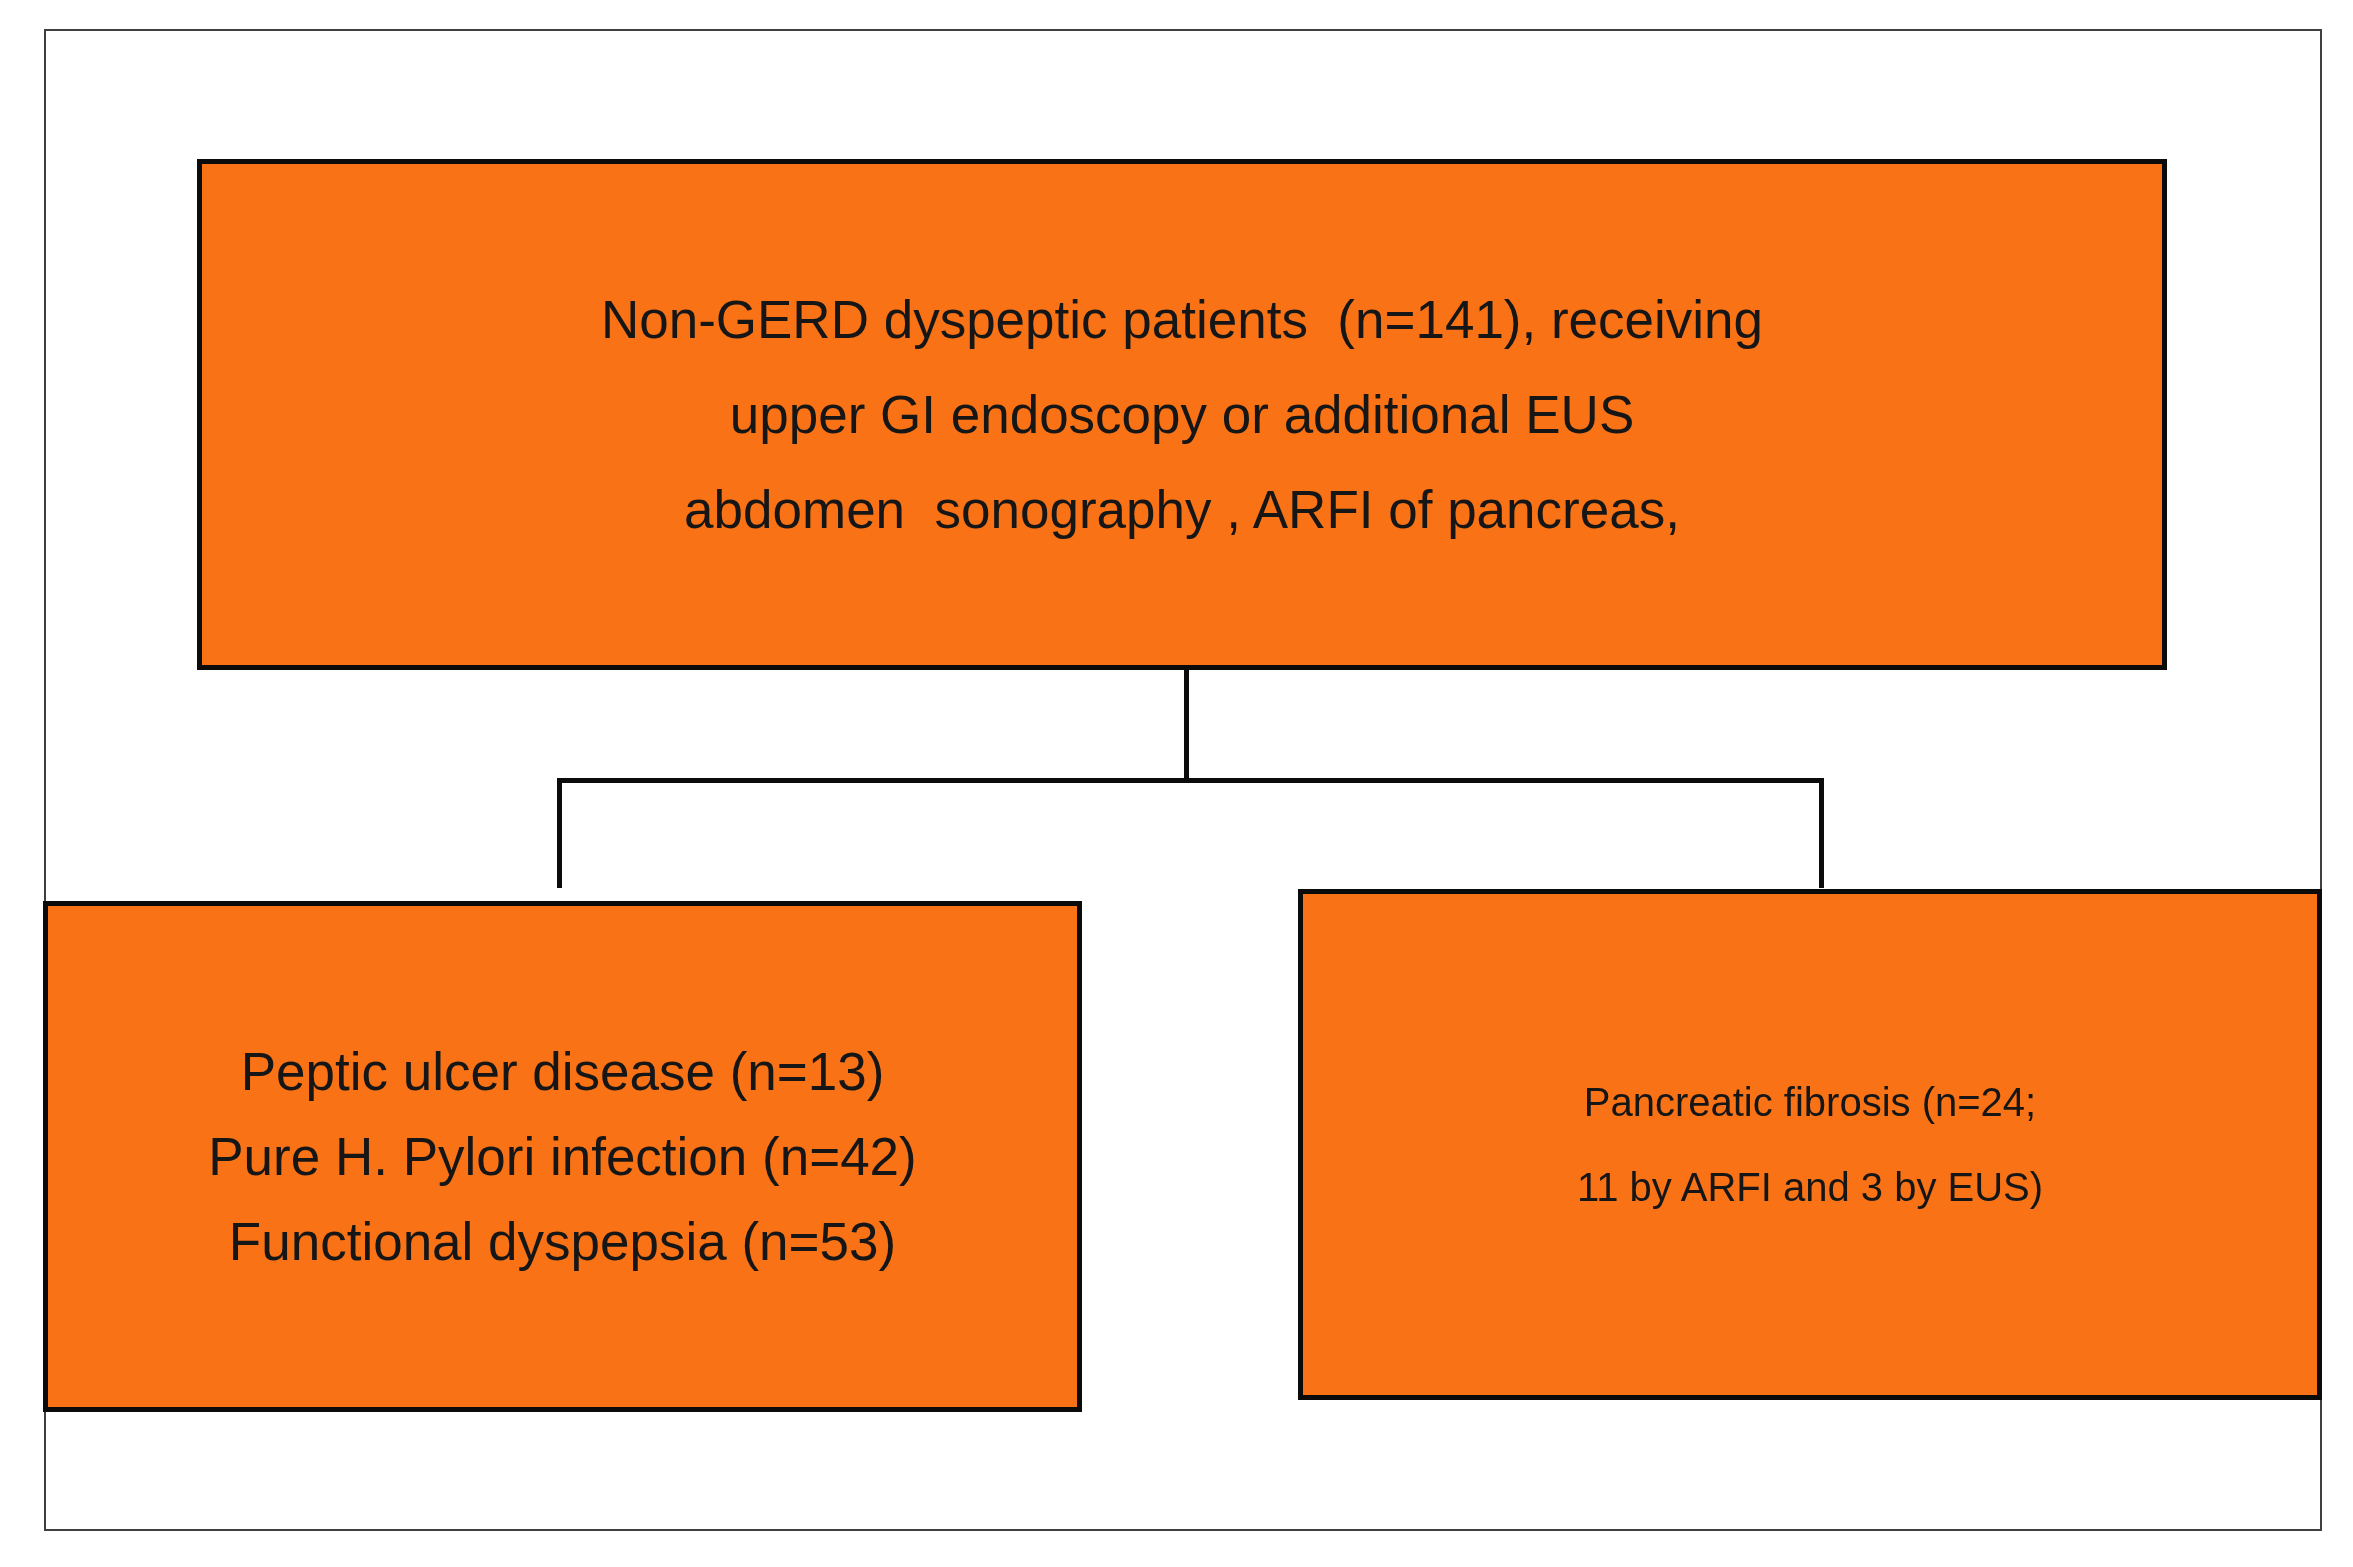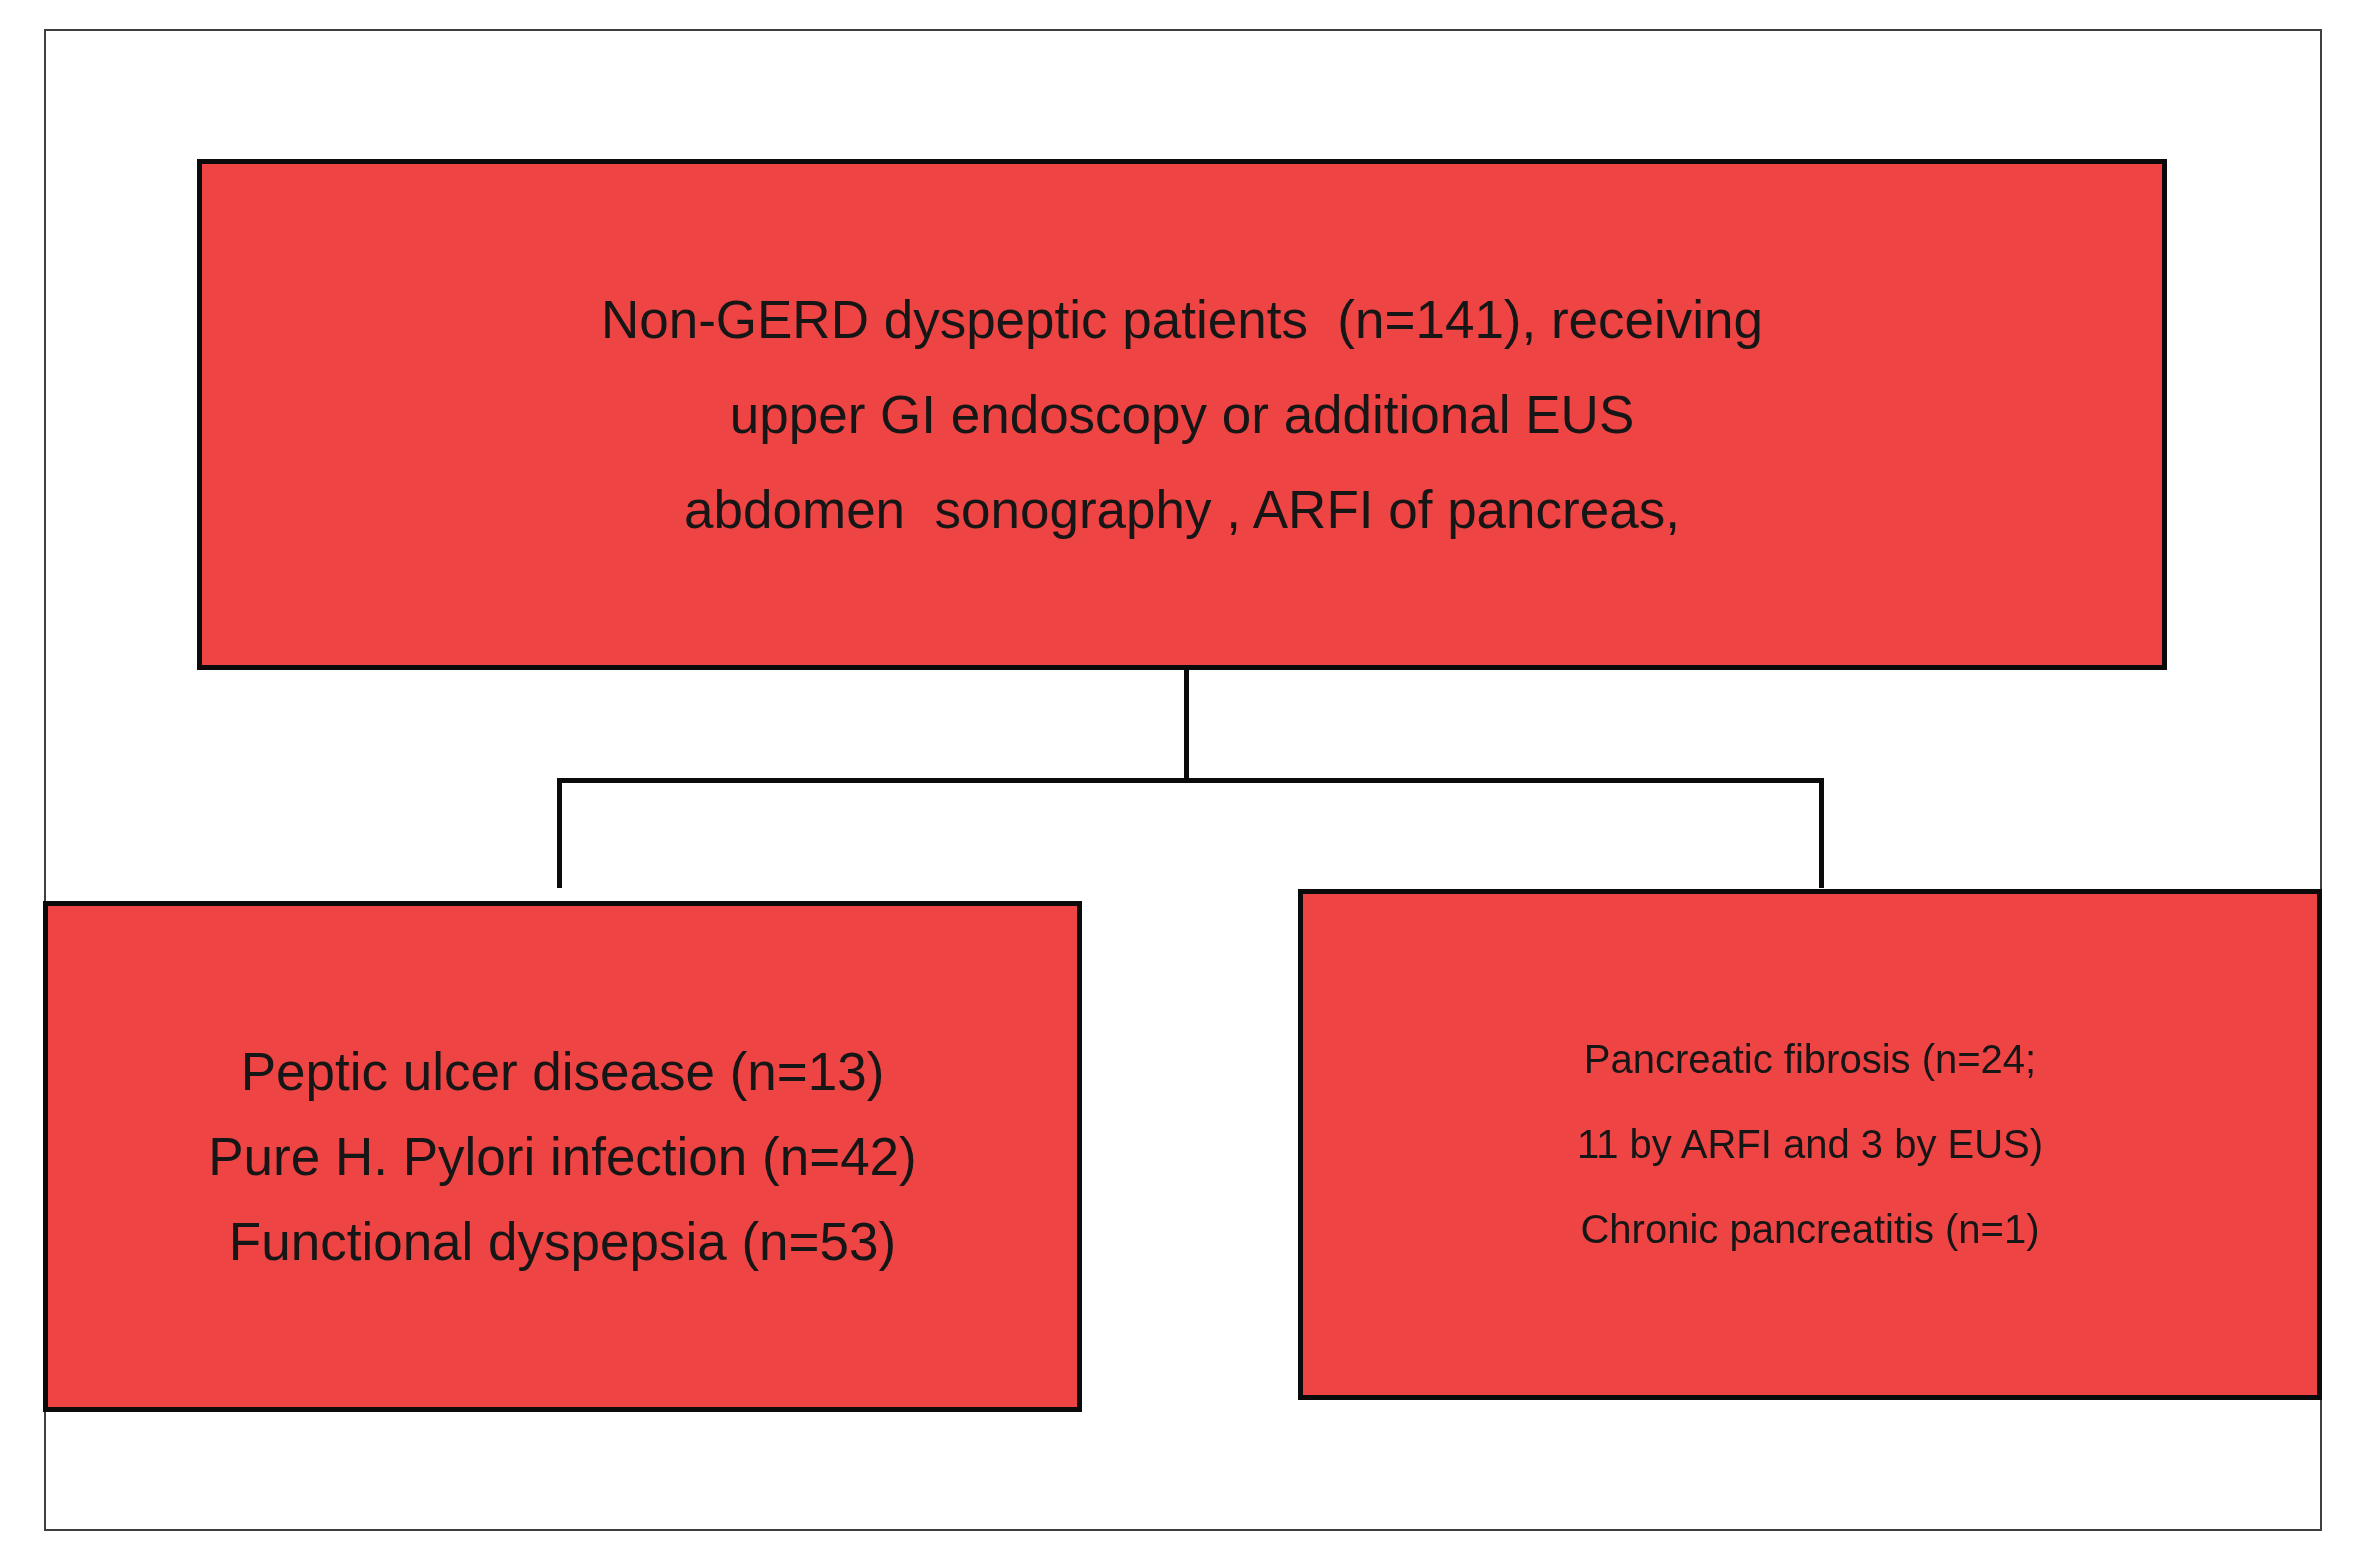--- a/index.html
+++ b/index.html
@@ -23,21 +23,21 @@
     width: 2278px;
     height: 1502px;
     border: 2.7px solid #3f3f3f;
     box-sizing: border-box;
     background: transparent;
   }
   .node {
     position: absolute;
     border: 5.3px solid #0b0b0b;
     box-sizing: border-box;
-    background: #ef4444;
+    background: #f97316;
     display: flex;
     flex-direction: column;
     justify-content: center;
     align-items: center;
     text-align: center;
   }
   .node .line {
     white-space: pre; 
   }
   .node-top {
@@ -114,17 +114,16 @@
 
   <div class="node node-left">
     <div class="line">Peptic ulcer disease (n=13)</div>
     <div class="line">Pure H. Pylori infection (n=42)</div>
     <div class="line">Functional dyspepsia (n=53)</div>
   </div>
 
   <div class="node node-right">
     <div class="line">Pancreatic fibrosis (n=24;</div>
     <div class="line">11 by ARFI and 3 by EUS)</div>
-    <div class="line">Chronic pancreatitis (n=1)</div>
   </div>
 
 </div>
 
 
 </body></html>

